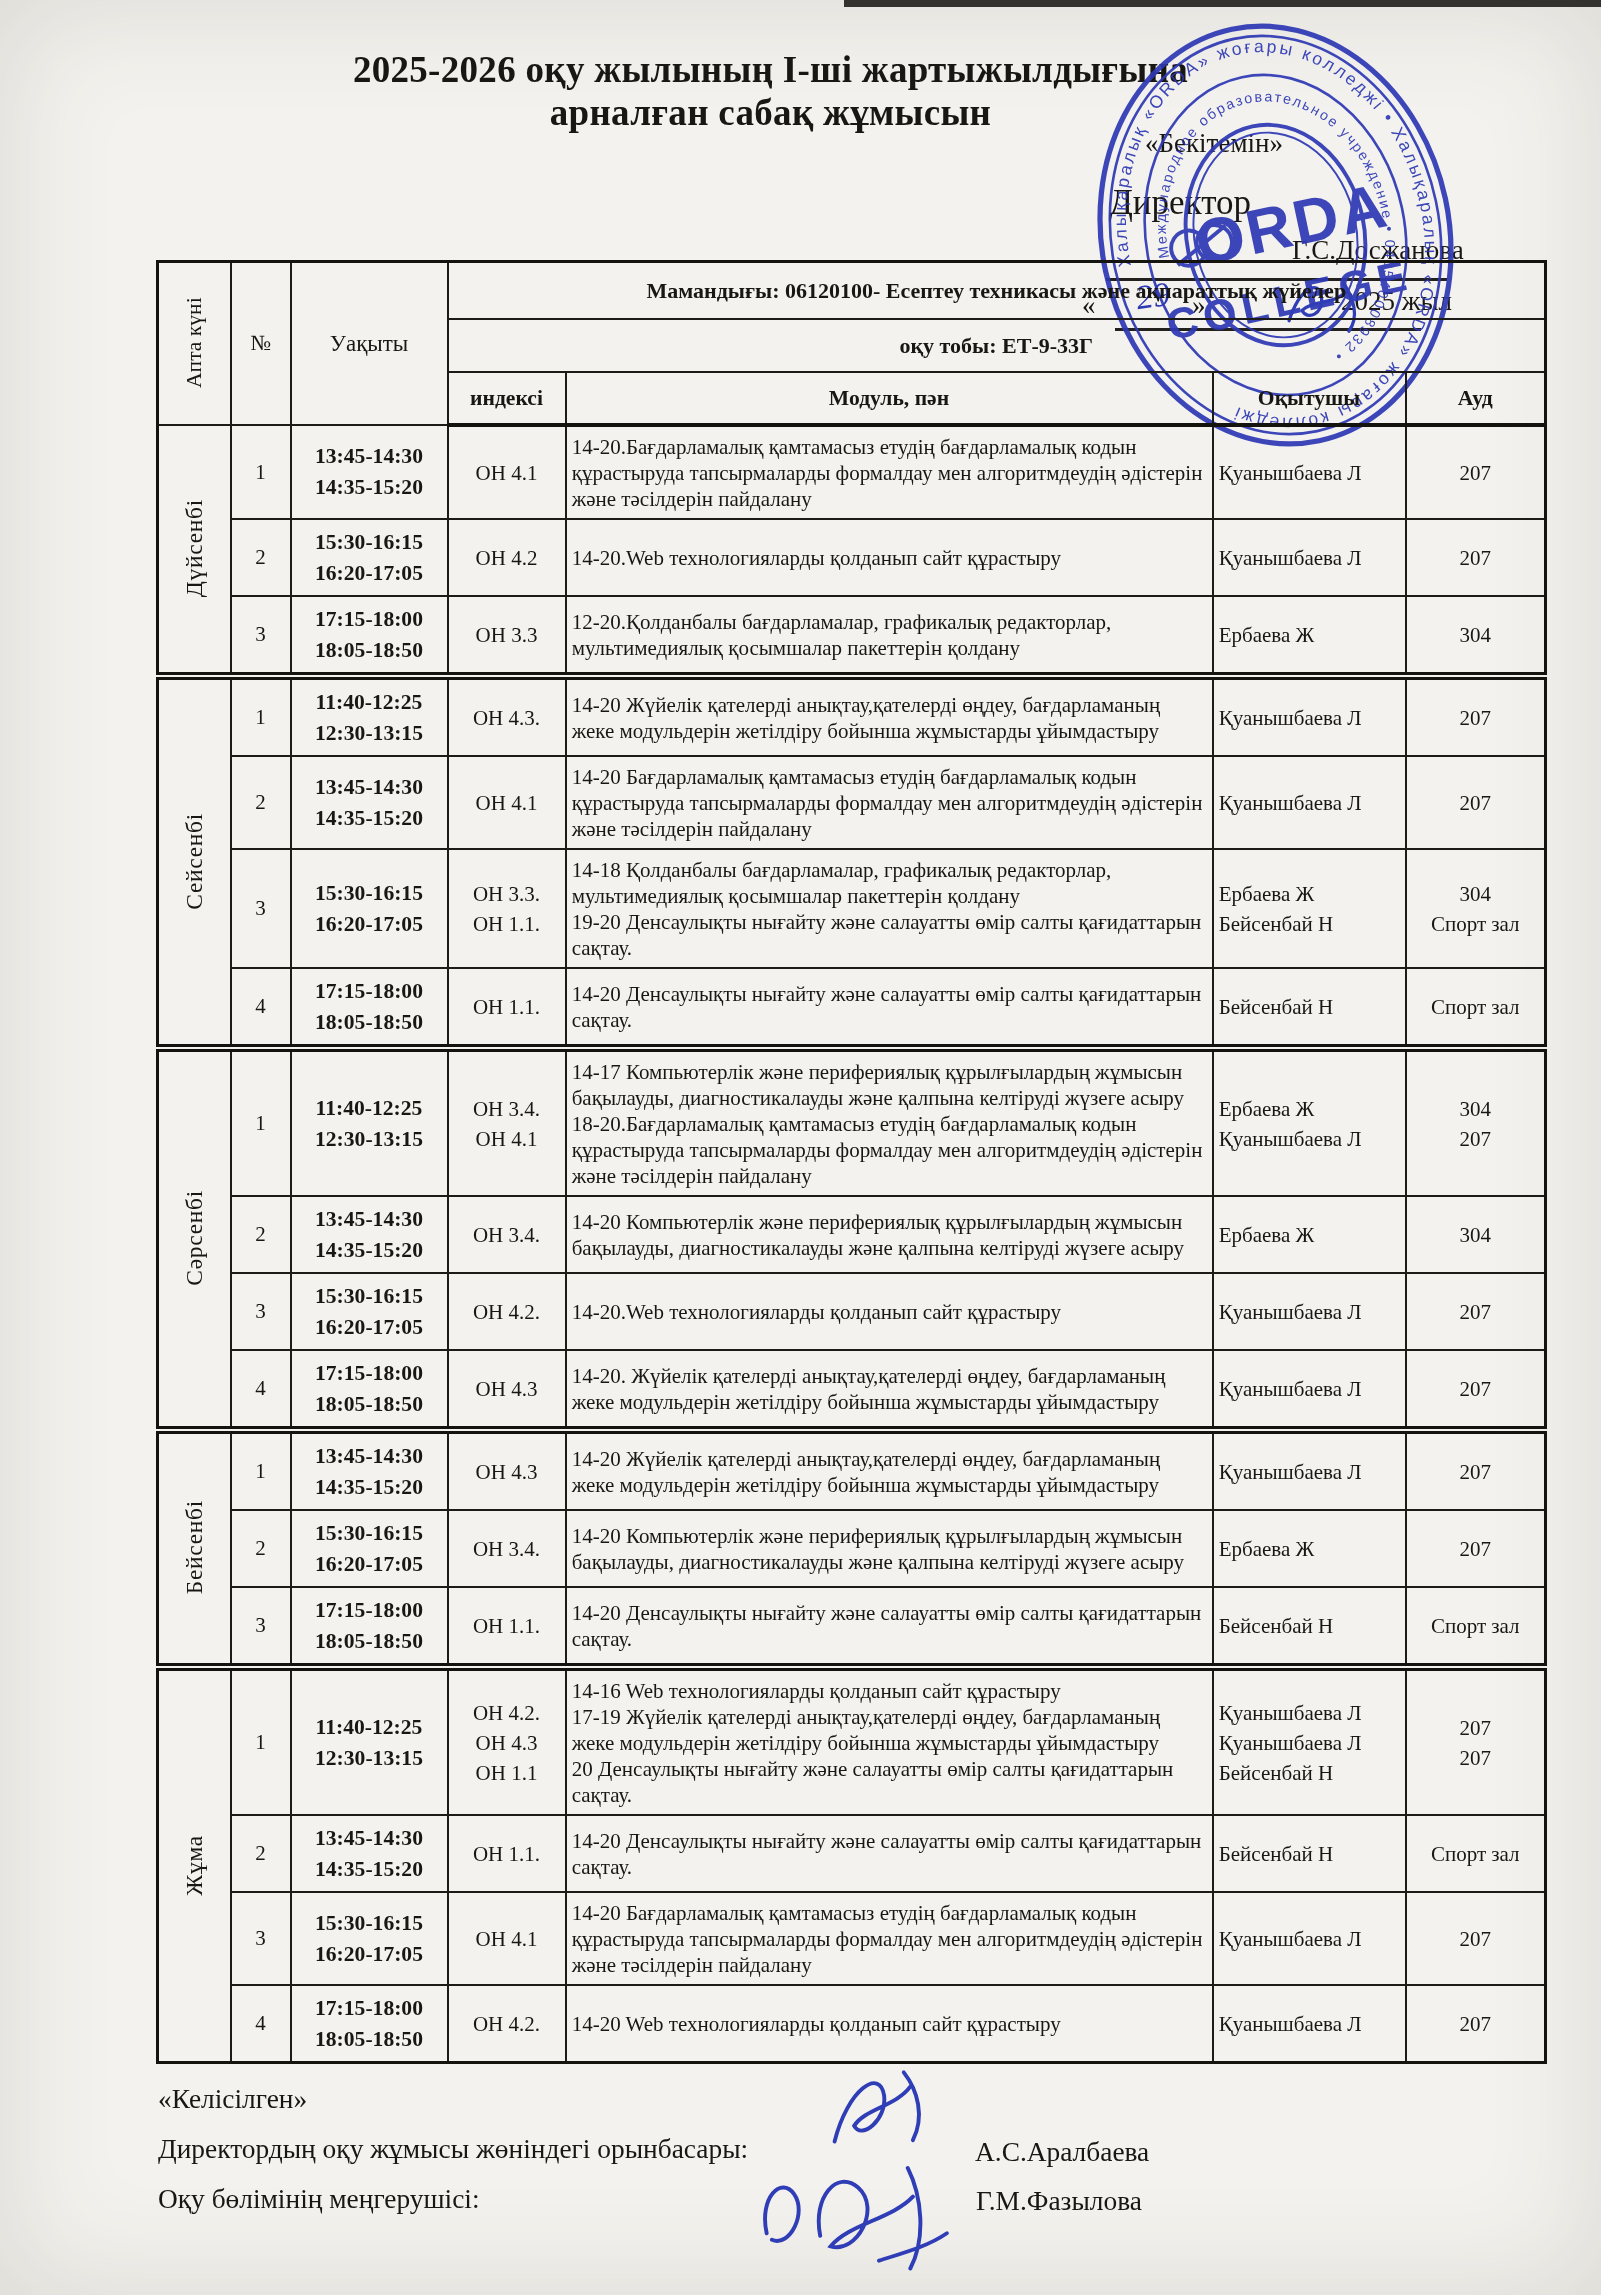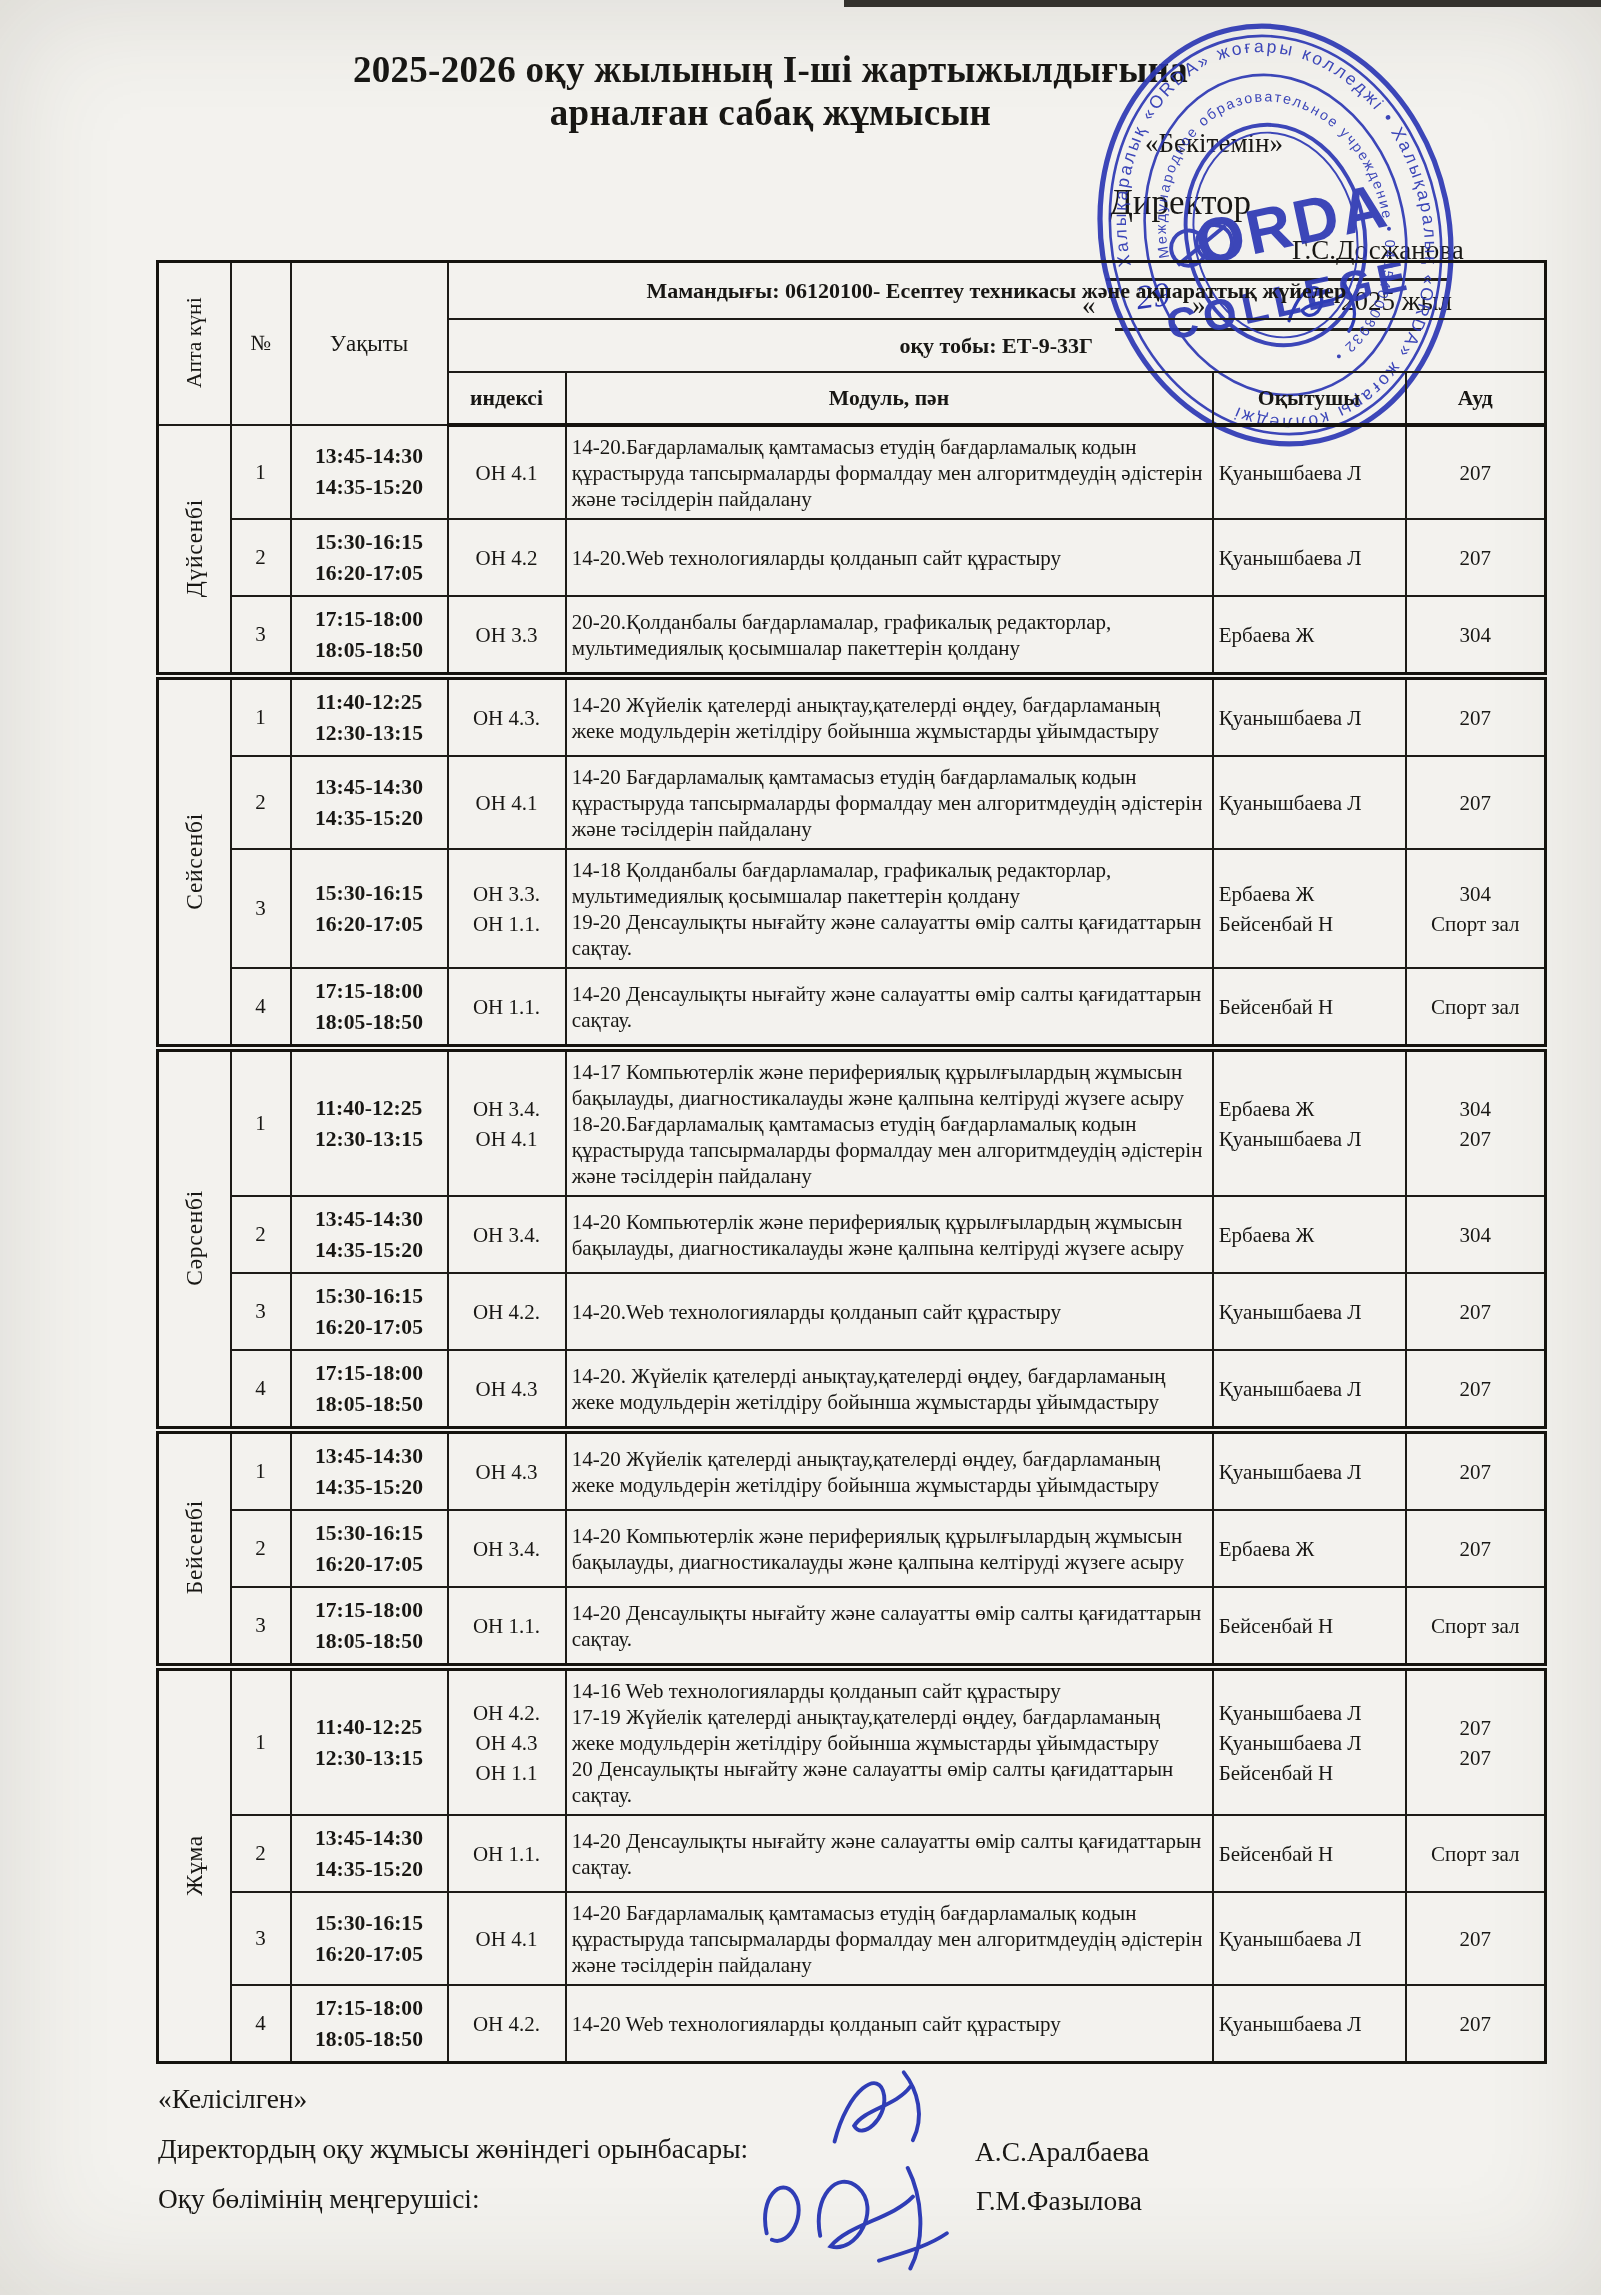--- a/index.html
+++ b/index.html
@@ -192,21 +192,21 @@
             <div>3</div>
           </td>
           <td class="time-cell">
             <div>17:15-18:00</div>
             <div>18:05-18:50</div>
           </td>
           <td class="index-cell">
             <div>ОН 3.3</div>
           </td>
           <td class="module-cell">
-            <div>20-20.Қолданбалы бағдарламалар, графикалық редакторлар, мультимедиялық қосымшалар пакеттерін қолдану</div>
+            <div>12-20.Қолданбалы бағдарламалар, графикалық редакторлар, мультимедиялық қосымшалар пакеттерін қолдану</div>
           </td>
           <td class="teacher-cell">
             <div>Ербаева Ж</div>
           </td>
           <td class="room-cell">
             <div>304</div>
           </td>
         </tr>
       </tbody>
       <tbody class="day-group day-sep">

